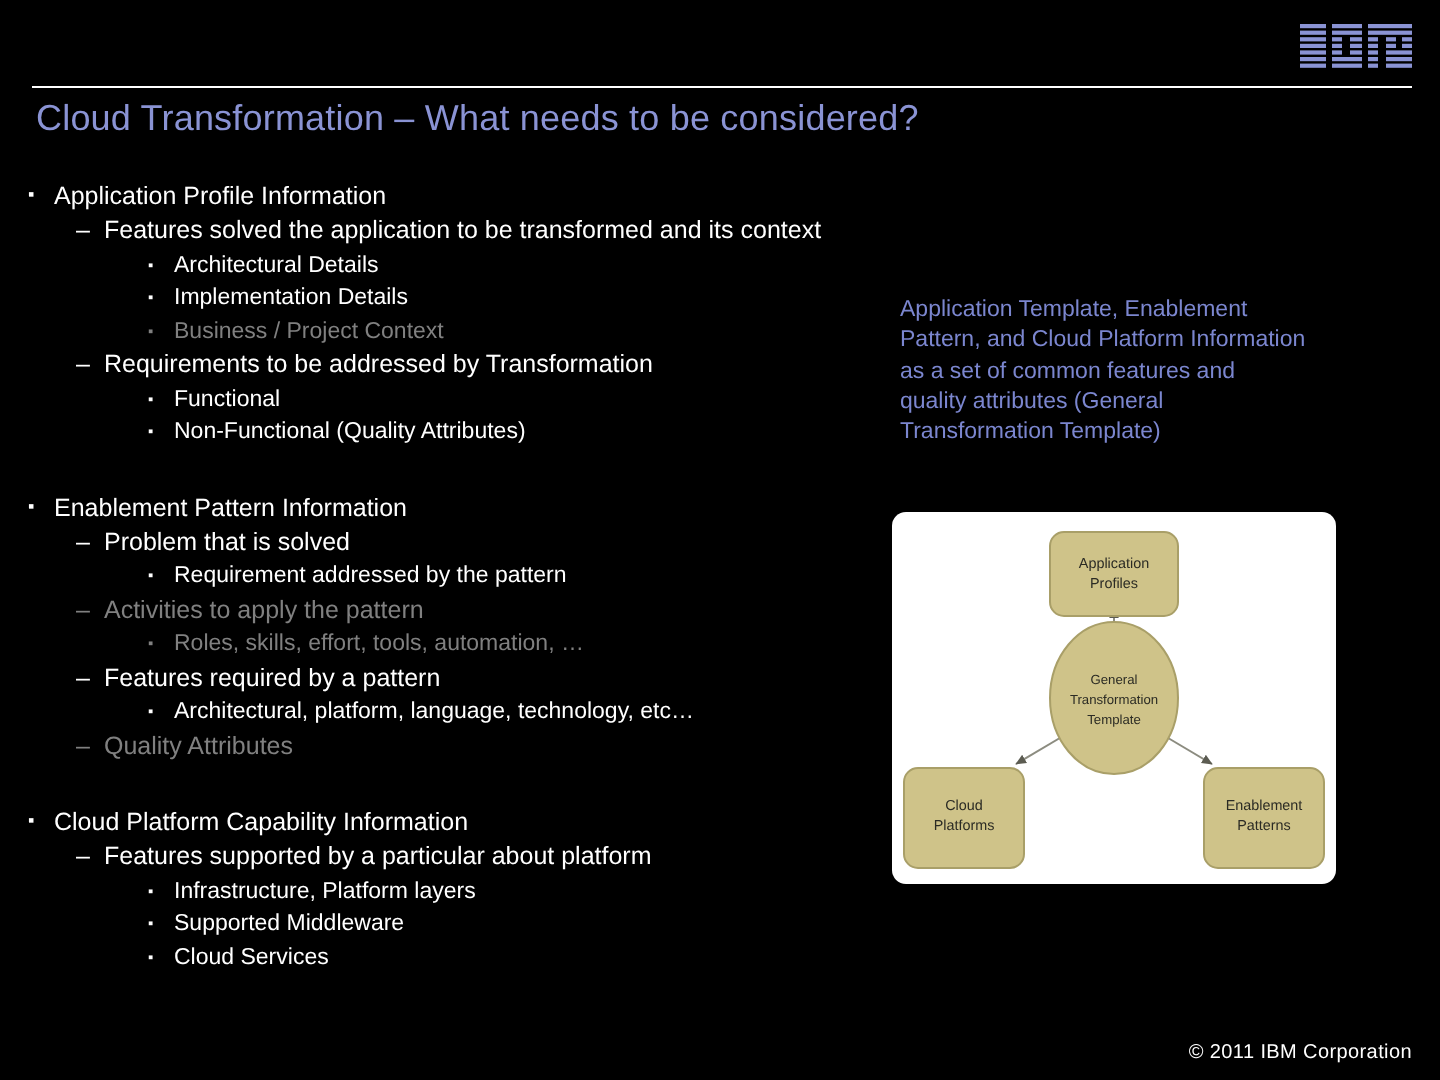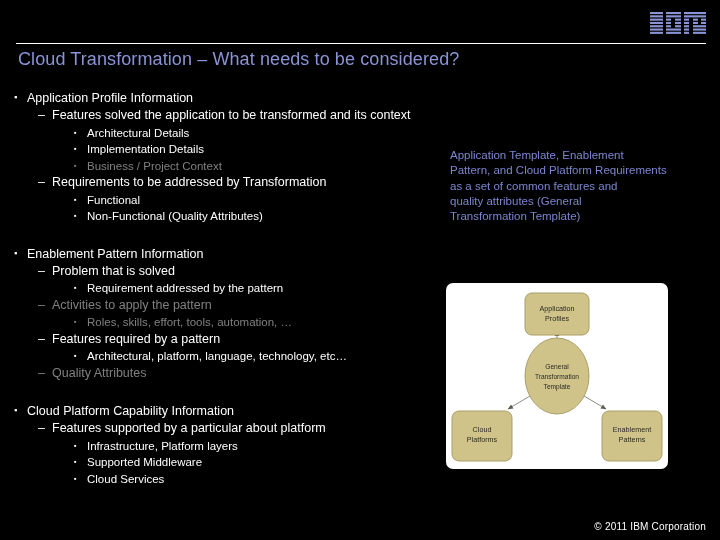--- a/index.html
+++ b/index.html
@@ -97,21 +97,20 @@
   
   #diagram-panel {
     position: absolute;
     left: 446px;
     top: 256px;
     width: 222px;
     height: 186px;
     background: #ffffff;
     border-radius: 7px;
     box-shadow: 3px 4px 5px rgba(0,0,0,0.85);
-    margin-top: 27px;
   }
   #diagram-svg {
     position: absolute;
     inset: 0;
     width: 100%;
     height: 100%;
   }
   .node-label {
     font-family: "Liberation Sans", sans-serif;
     font-size: 7.2px;
@@ -268,21 +267,21 @@
         </div>
         <div class="bullet lvl3">
           <span class="marker">▪</span>
           <span class="btext">Cloud Services</span>
         </div>
       </div>
     </div>
 
   <div id="callout">
       <div>Application Template, Enablement</div>
-      <div>Pattern, and Cloud Platform Requirements</div>
+      <div>Pattern, and Cloud Platform Information</div>
       <div>as a set of common features and</div>
       <div>quality attributes (General</div>
       <div>Transformation Template)</div>
     </div>
 
   <div id="diagram-panel">
     <svg id="diagram-svg" viewBox="0 0 222 186">
       <defs>
         <marker id="arrowhead" markerWidth="6" markerHeight="6" refX="5" refY="3" orient="auto" markerUnits="strokeWidth">
           <path d="M0,0.6 L5.4,3 L0,5.4 z" fill="#5c5c52"></path>

